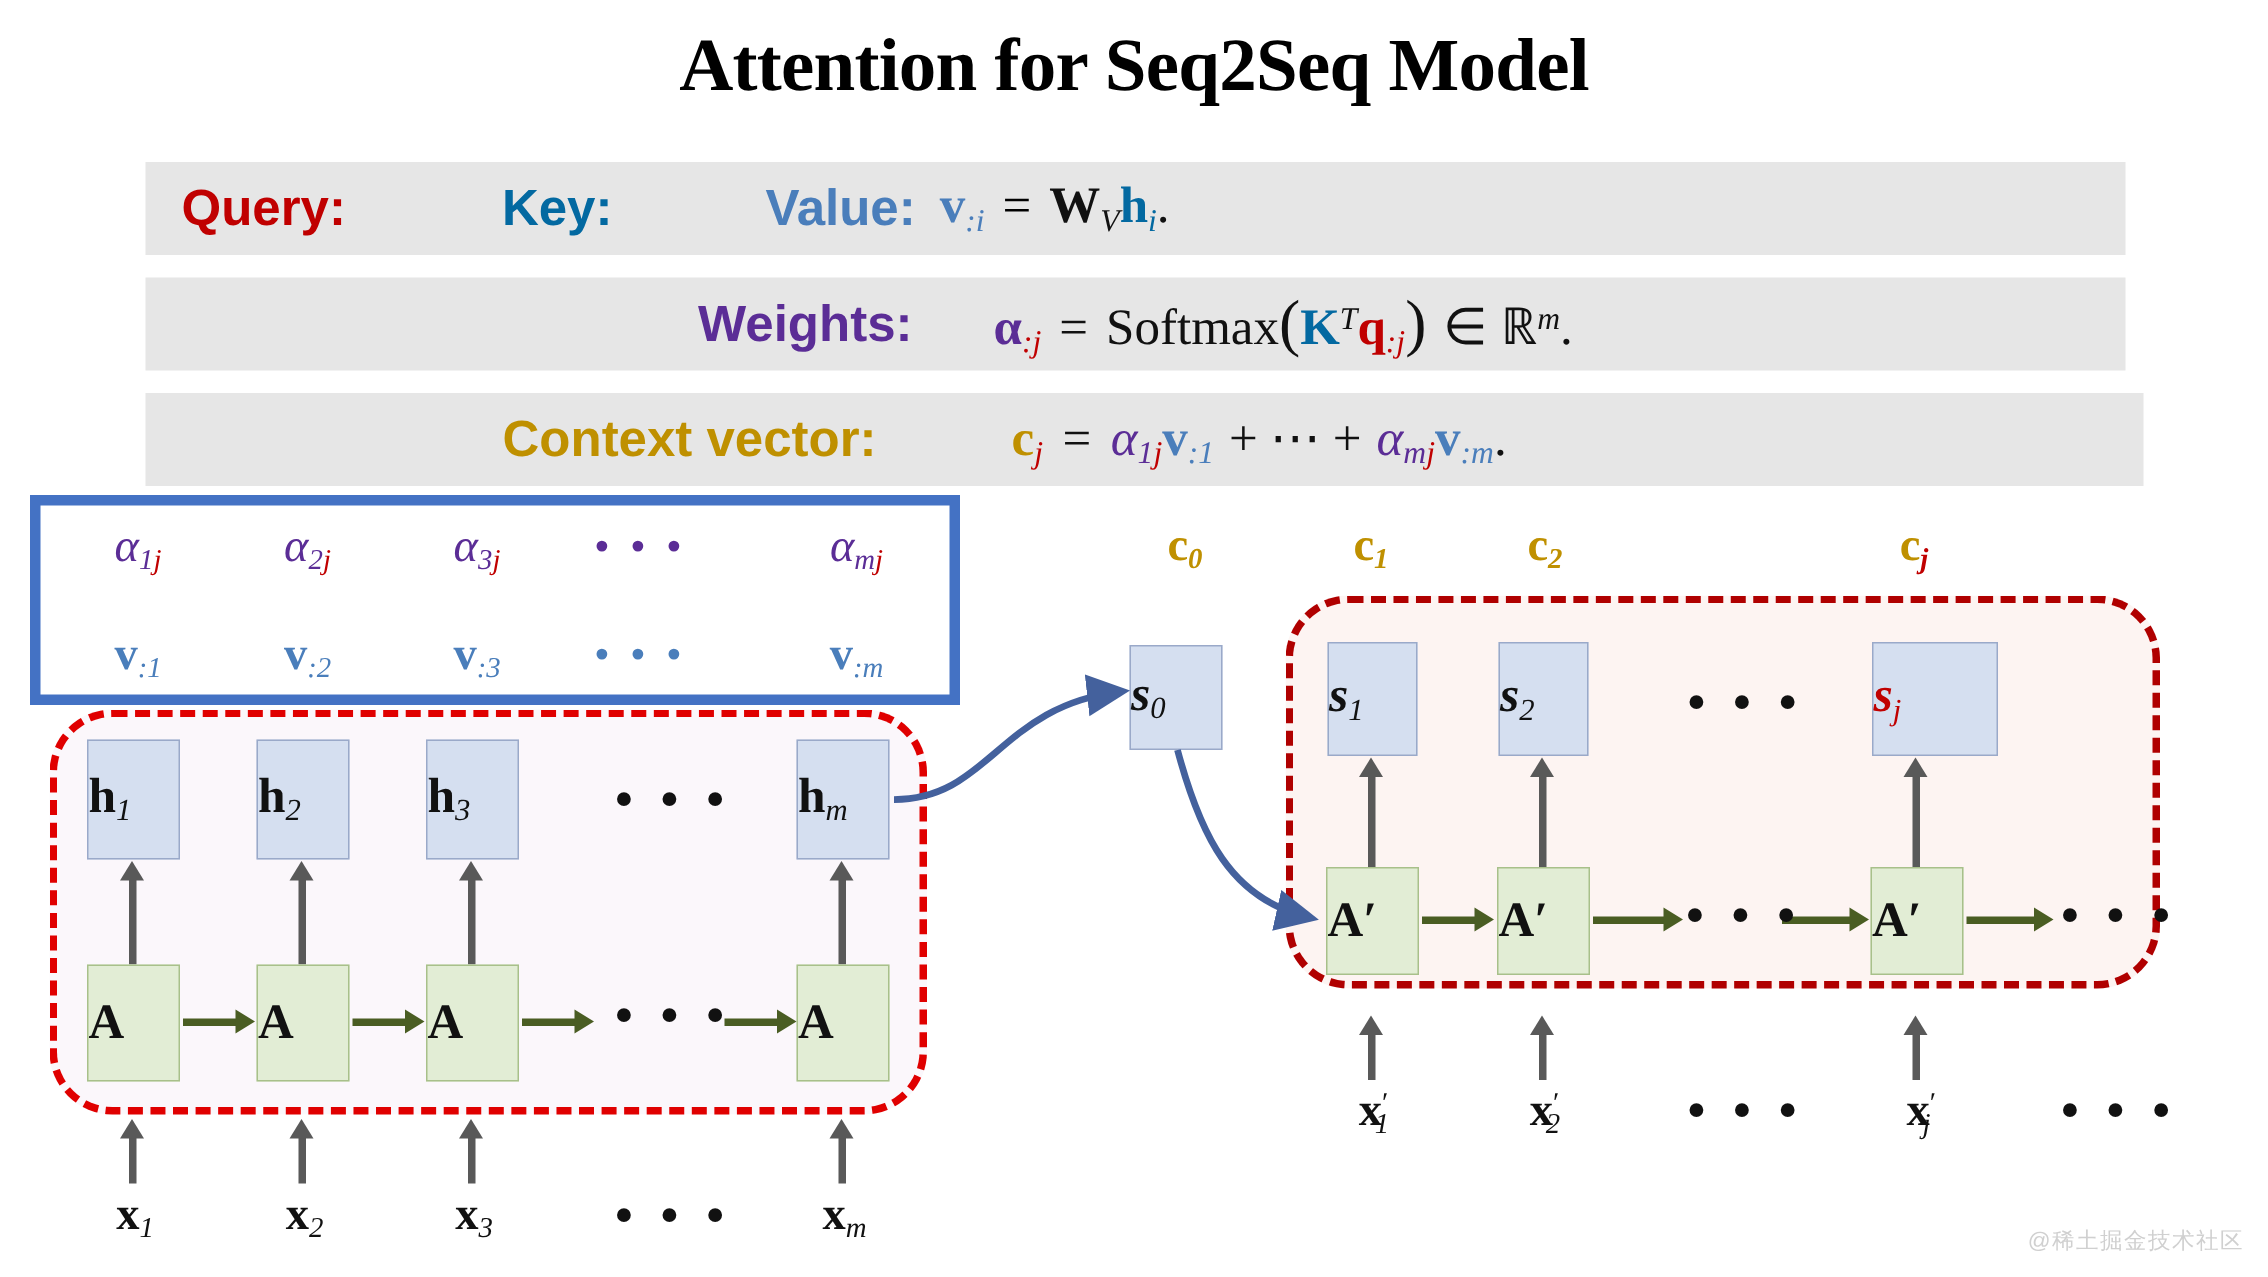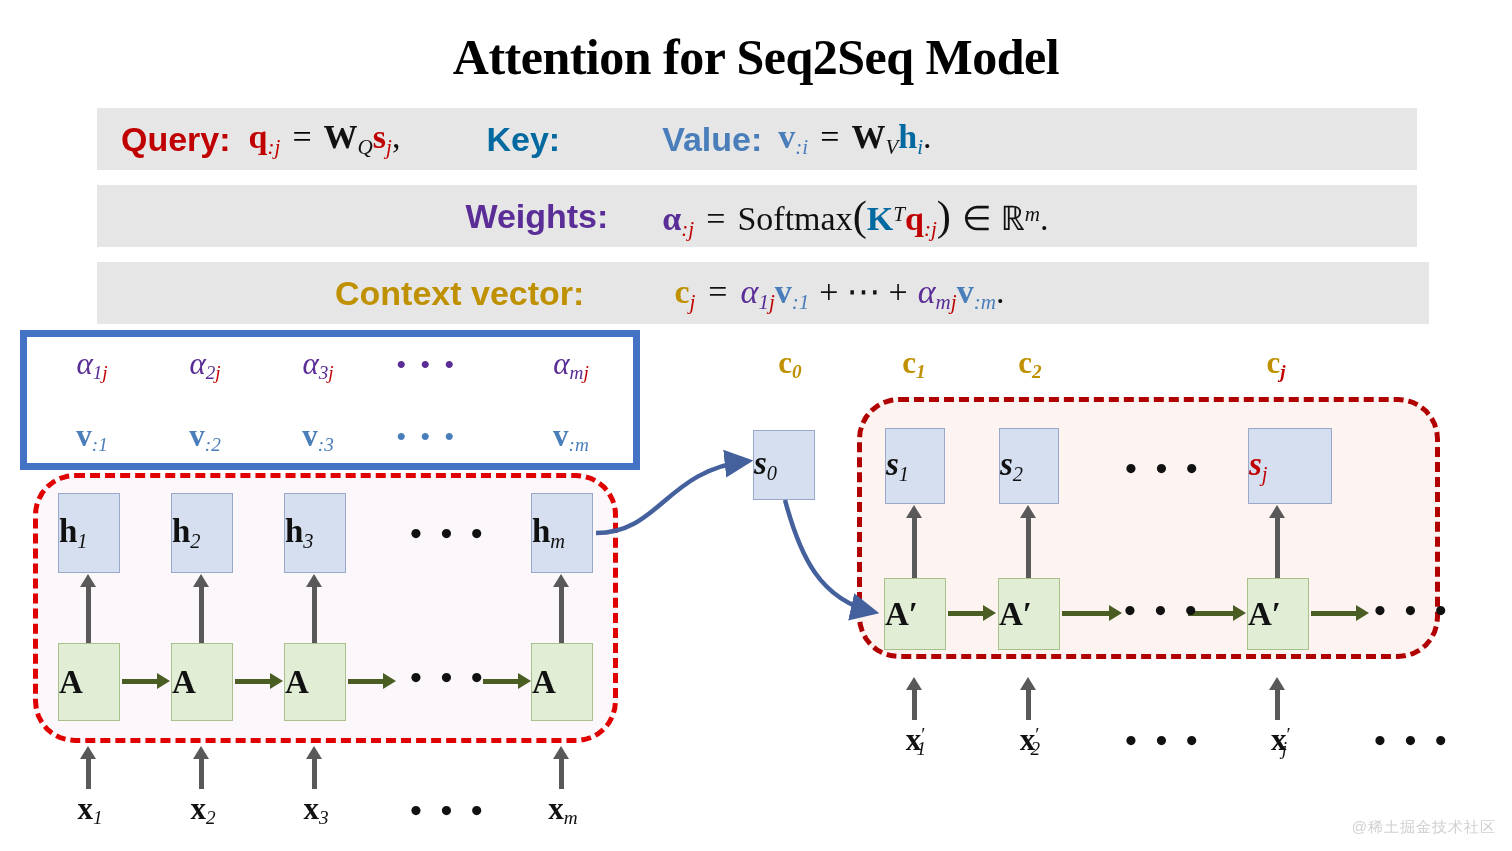--- a/index.html
+++ b/index.html
@@ -8,21 +8,21 @@
     background:#ffffff;
     font-family:"Liberation Serif", serif;
     overflow:hidden;
     position:relative;
   }
   .stage{position:absolute;left:0;top:0;width:1512px;height:851px;}
   .abs{position:absolute;}
 
   
   #title{
-    left:0;top:28px;width:1512px;text-align:center;
+    left:0;top:14px;width:1512px;text-align:center;
     font-family:"Liberation Serif", serif;
     font-weight:bold;font-size:50px;color:#000000;
     letter-spacing:-0.5px;
   }
 
   
   .fbar{
     left:97px;width:1320px;background:#e6e6e6;
   }
   #fbar1{top:108px;height:62px;}
@@ -104,21 +104,20 @@
 <body>
 
 <div class="stage">
 
   <div class="abs" id="title">Attention for Seq2Seq Model</div>
 
   <div class="abs fbar" id="fbar1">
     <div class="frow" style="padding-left:24px;">
       <span class="lbl red">Query:</span>
       <span class="sp" style="width:18px"></span>
-      <span class="mathser"><b class="bf red">q</b><sub class="red"><i class="v">:j</i></sub><span class="sp" style="width:12px"></span>=<span class="sp" style="width:12px"></span><b class="bf blk">W</b><sub class="blk"><i class="v">Q</i></sub><b class="bf red">s</b><sub class="red"><i class="v">j</i></sub><span class="blk">,</span></span>
       <span class="sp" style="width:86px"></span>
       <span class="lbl grn">Key:</span>
       <span class="sp" style="width:16px"></span>
       <span class="sp" style="width:86px"></span>
       <span class="lbl blu">Value:</span>
       <span class="sp" style="width:16px"></span>
       <span class="mathser"><b class="bf blu">v</b><sub class="blu"><i class="v">:i</i></sub><span class="sp" style="width:12px"></span>=<span class="sp" style="width:12px"></span><b class="bf blk">W</b><sub class="blk"><i class="v">V</i></sub><b class="bf grn">h</b><sub class="grn"><i class="v">i</i></sub><span class="blk">.</span></span>
     </div>
   </div>
 

